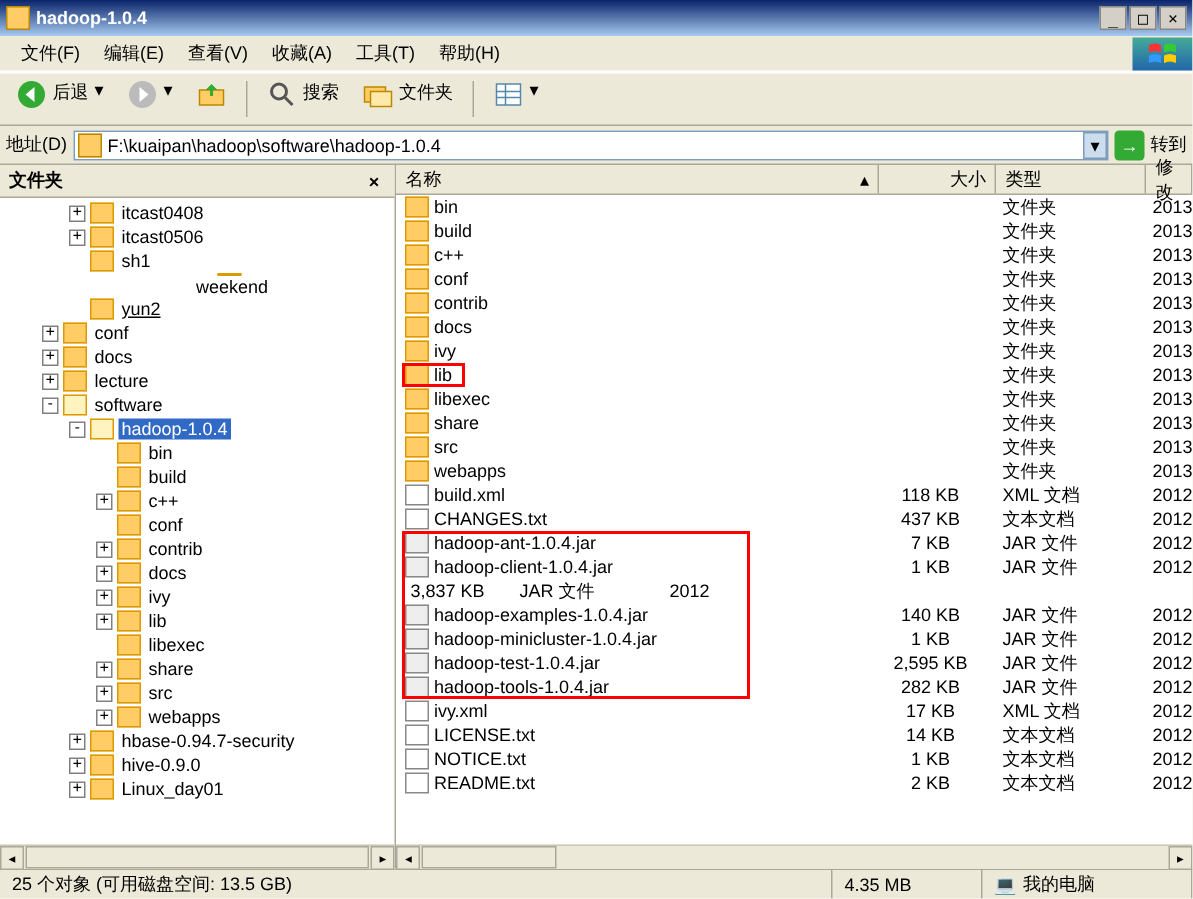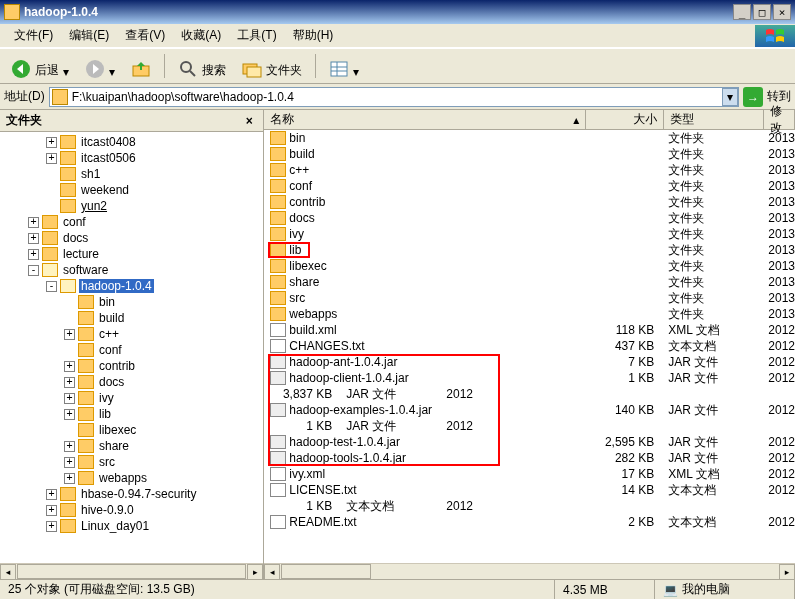--- a/index.html
+++ b/index.html
@@ -11,21 +11,21 @@
 .titlebar .ttxt { flex:1; font-weight:bold; }
 .titlebar .wbtn { width:18px; height:16px; background:#d4d0c8; border:1px solid #888; margin-left:2px; display:flex; align-items:center; justify-content:center; color:#000; font-family:monospace; font-size:11px; line-height:1; }
 
 
 .menubar { height:24px; background:#ece9d8; display:flex; align-items:center; padding-left:6px; border-bottom:1px solid #fff; }
 .menubar .mi { padding:2px 8px; }
 .menubar .logo { margin-left:auto; width:40px; height:22px; background:linear-gradient(#4a9,#26a); display:flex; align-items:center; justify-content:center; }
 
 
 .toolbar { height:36px; background:#ece9d8; border-top:1px solid #fff; border-bottom:1px solid #aca899; display:flex; align-items:center; padding-left:4px; gap:2px; }
-.tbtn { height:28px; display:flex; align-items:flex-end; padding:0 6px; border:1px solid transparent; border-radius:3px; gap:4px; }
+.tbtn { height:28px; display:flex; align-items:flex-start; padding:0 6px; border:1px solid transparent; border-radius:3px; gap:4px; }
 .ticon-sm { width:20px; height:20px; display:inline-flex; align-items:center; justify-content:center; }
 .sep { width:1px; height:24px; background:#aca899; margin:0 4px; }
 
 
 .addrbar { height:26px; background:#ece9d8; border-bottom:1px solid #aca899; display:flex; align-items:center; padding:0 4px; gap:4px; }
 .addrbar input { flex:1; height:20px; border:1px solid #7f9db9; background:#fff; padding:0 4px 0 22px; }
 .addr-wrap { flex:1; position:relative; display:flex; }
 .addr-wrap .ficon { position:absolute; left:3px; top:2px; width:16px; height:16px; background:#fc6; border:1px solid #b80; }
 .addr-wrap .dd { position:absolute; right:1px; top:1px; width:16px; height:18px; background:#cde; border:1px solid #7f9db9; display:flex; align-items:center; justify-content:center; }
 .gobtn { width:20px; height:20px; background:#3a3; border-radius:3px; display:flex; align-items:center; justify-content:center; color:#fff; font-weight:bold; }
@@ -43,21 +43,21 @@
 .ficon.open { background:#fff3c0; border-color:#d90; }
 .tree-row .lbl { padding:0 2px; }
 .tree-row.sel .lbl { background:#316ac5; color:#fff; }
 
 .rightpane { flex:1; display:flex; flex-direction:column; position:relative; background:#fff; }
 .cols { height:20px; background:#ece9d8; border-bottom:1px solid #aca899; display:flex; }
 .col { border-right:1px solid #aca899; padding:2px 6px; display:flex; align-items:center; }
 .list { flex:1; overflow:auto; position:relative; }
 .lrow { display:flex; height:16px; align-items:center; }
 .lrow .c-name { width:322px; display:flex; align-items:center; padding-left:6px; }
-.lrow .c-size { width:78px; text-align:right; padding-right:10px; }
+.lrow .c-size { width:78px; text-align:center; padding-right:10px; }
 .lrow .c-type { width:100px; padding-left:4px; }
 .lrow .c-mod { flex:1; padding-left:4px; }
 .ic { width:16px; height:14px; margin-right:3px; display:inline-block; }
 .ic.folder { background:#fc6; border:1px solid #d90; }
 .ic.xml { background:#fff; border:1px solid #888; position:relative; }
 .ic.txt { background:#fff; border:1px solid #888; }
 .ic.jar { background:#eee; border:1px solid #888; }
 
 .redbox { position:absolute; border:2px solid #f00; pointer-events:none; }
 .scroll-h { height:16px; background:#ece9d8; border-top:1px solid #cdc7b6; display:flex; }
@@ -186,21 +186,21 @@
         <div class="tree-row" style="padding-left: 44px;">
           <span class="exp">+</span>
           <span class="ficon"></span>
           <span class="lbl">itcast0506</span>
         </div>
         <div class="tree-row" style="padding-left: 44px;">
           <span class="exp none"></span>
           <span class="ficon"></span>
           <span class="lbl">sh1</span>
         </div>
-        <div class="tree-row" style="padding-left: 44px;">
+        <div class="tree-row" style="padding-left: 44px; flex-direction: column;">
           <span class="exp none"></span>
           <span class="ficon"></span>
           <span class="lbl">weekend</span>
         </div>
         <div class="tree-row" style="padding-left: 44px; text-decoration: underline;">
           <span class="exp none"></span>
           <span class="ficon"></span>
           <span class="lbl">yun2</span>
         </div>
         <div class="tree-row" style="padding-left: 26px;">
@@ -477,20 +477,24 @@
         <div class="lrow">
           <span class="c-name">
             <span class="ic jar"></span>
             <span>hadoop-examples-1.0.4.jar</span>
           </span>
           <span class="c-size">140 KB</span>
           <span class="c-type">JAR 文件</span>
           <span class="c-mod">2012</span>
         </div>
         <div class="lrow">
+          <span class="c-name">
+            <span class="ic jar"></span>
+            <span>hadoop-minicluster-1.0.4.jar</span>
+          </span>
           <span class="c-size">1 KB</span>
           <span class="c-type">JAR 文件</span>
           <span class="c-mod">2012</span>
         </div>
         <div class="lrow">
           <span class="c-name">
             <span class="ic jar"></span>
             <span>hadoop-test-1.0.4.jar</span>
           </span>
           <span class="c-size">2,595 KB</span>
@@ -518,20 +522,24 @@
         <div class="lrow">
           <span class="c-name">
             <span class="ic txt"></span>
             <span>LICENSE.txt</span>
           </span>
           <span class="c-size">14 KB</span>
           <span class="c-type">文本文档</span>
           <span class="c-mod">2012</span>
         </div>
         <div class="lrow">
+          <span class="c-name">
+            <span class="ic txt"></span>
+            <span>NOTICE.txt</span>
+          </span>
           <span class="c-size">1 KB</span>
           <span class="c-type">文本文档</span>
           <span class="c-mod">2012</span>
         </div>
         <div class="lrow">
           <span class="c-name">
             <span class="ic txt"></span>
             <span>README.txt</span>
           </span>
           <span class="c-size">2 KB</span>

